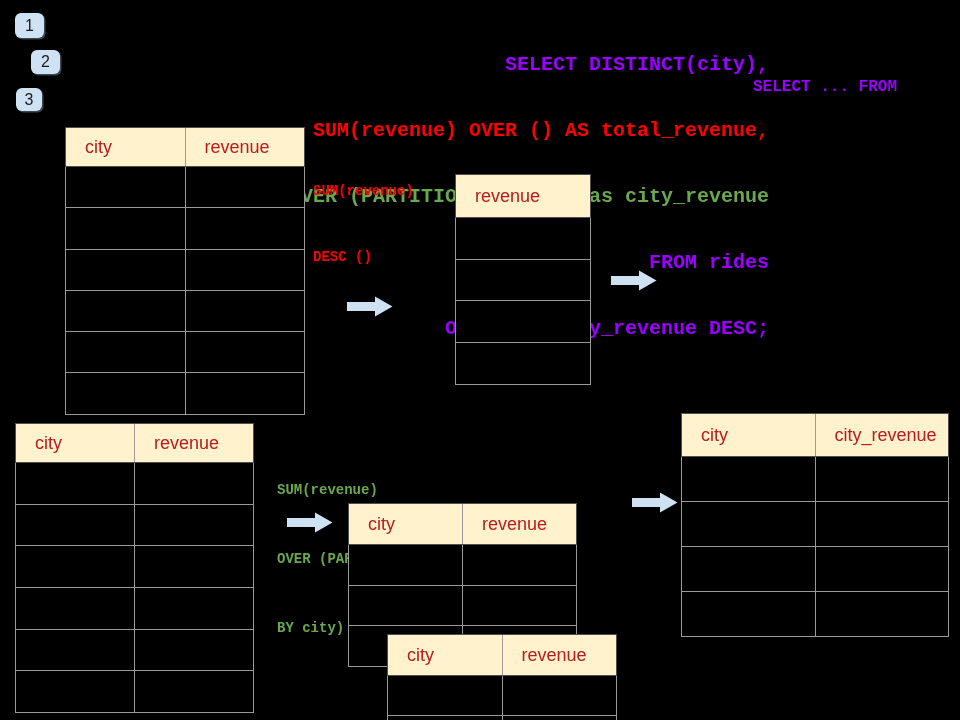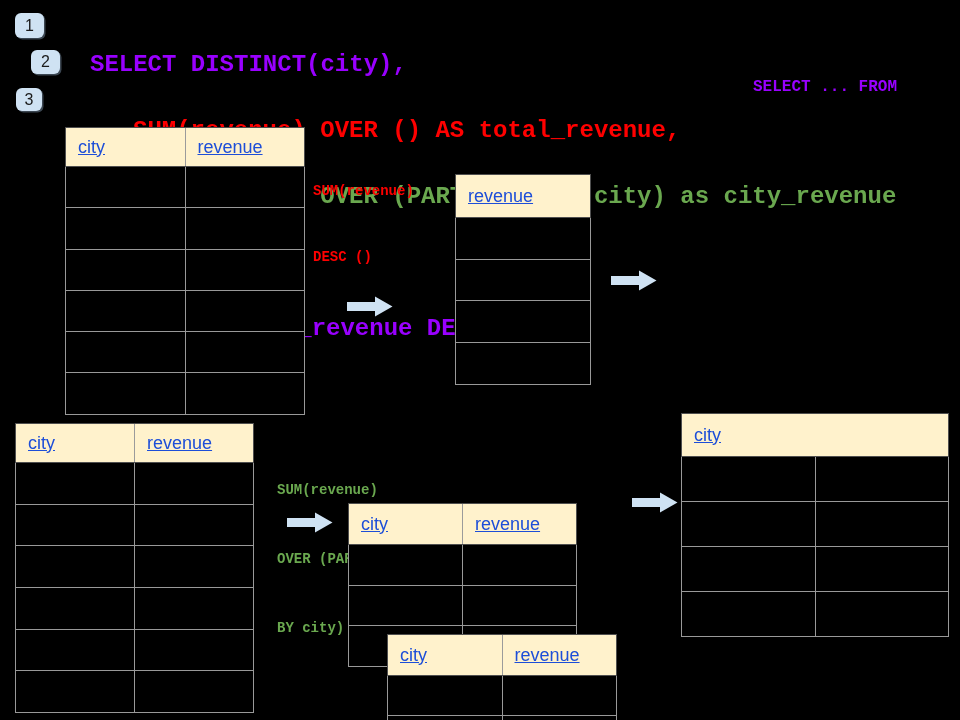--- a/index.html
+++ b/index.html
@@ -6,41 +6,41 @@
   .canvas{position:relative;width:960px;height:720px;background:var(--c-background,#000);overflow:hidden;font-family:"Liberation Sans",sans-serif;}
 
   
   .badge{position:absolute;background:var(--c-badge-fill,#cfe2f3);border-radius:6px;
          display:flex;align-items:center;justify-content:center;
          font:16px "Liberation Sans",sans-serif;color:#1a1a1a;
          box-shadow:1.5px 1.5px 0 rgba(110,130,150,.55);}
 
   
   .mono{font-family:"Liberation Mono","DejaVu Sans Mono",monospace;font-weight:bold;white-space:pre;}
-  .code{position:absolute;left:90px;top:10px;font-size:24px;line-height:22px;}
+  .code{position:absolute;left:90px;top:10px;font-size:20px;line-height:22px;text-align:right;}
   .code .ln{display:block;}
   .ind-43{margin-left:43px;}
   .ind-22{margin-left:22px;}
   .ind-20{margin-left:20px;}
   .side-note{position:absolute;left:753px;top:37px;font-size:16px;line-height:20px;}
   .side-note .ln{display:block;}
   .note{position:absolute;font-size:14px;}
   .note .ln{display:block;}
   .purple{color:var(--c-purple,#9900ff);}
   .red{color:var(--c-red,#ff0000);}
   .green{color:var(--c-green,#6aa84f);}
 
   
   .tbl{position:absolute;background:#000;box-sizing:border-box;}
   .trow{display:flex;box-sizing:border-box;}
   .thead{height:var(--hh);border:1px solid #4f4f4f;}
   .cell{box-sizing:border-box;}
   .th{flex:1;background:var(--c-table-header-fill,#fff2cc);display:flex;align-items:center;
-      padding-left:12px;font:18px "Liberation Sans",sans-serif;color:#1d4ed8;
-      border-right:1px solid #9b9b9b;text-decoration:underline;}
+      padding-left:19px;font:18px "Liberation Sans",sans-serif;color:#b91c1c;
+      border-right:1px solid #9b9b9b;}
   .th:last-child{border-right:none;}
   .tbodyrow{height:var(--rh);border-left:1px solid var(--c-table-border,#999);
             border-right:1px solid var(--c-table-border,#999);
             border-bottom:1px solid var(--c-table-border,#999);}
   .td{flex:1;border-right:1px solid var(--c-table-border,#999);}
   .td:last-child{border-right:none;}
 
   
   .arrow{position:absolute;}
   .arrow polygon{fill:var(--c-arrow-fill,#cfe2f3);}
@@ -128,20 +128,21 @@
         <div class="cell td"></div>
       </div>
       <div class="trow tbodyrow">
         <div class="cell td"></div>
       </div>
     </div>
 
   <div class="tbl" style="left:681px;top:413px;width:268px;--hh:44px;--rh:45px">
       <div class="trow thead">
         <div class="cell th">city</div>
+        <div class="cell th">city_revenue</div>
       </div>
       <div class="trow tbodyrow">
         <div class="cell td"></div>
         <div class="cell td"></div>
       </div>
       <div class="trow tbodyrow">
         <div class="cell td"></div>
         <div class="cell td"></div>
       </div>
       <div class="trow tbodyrow">

